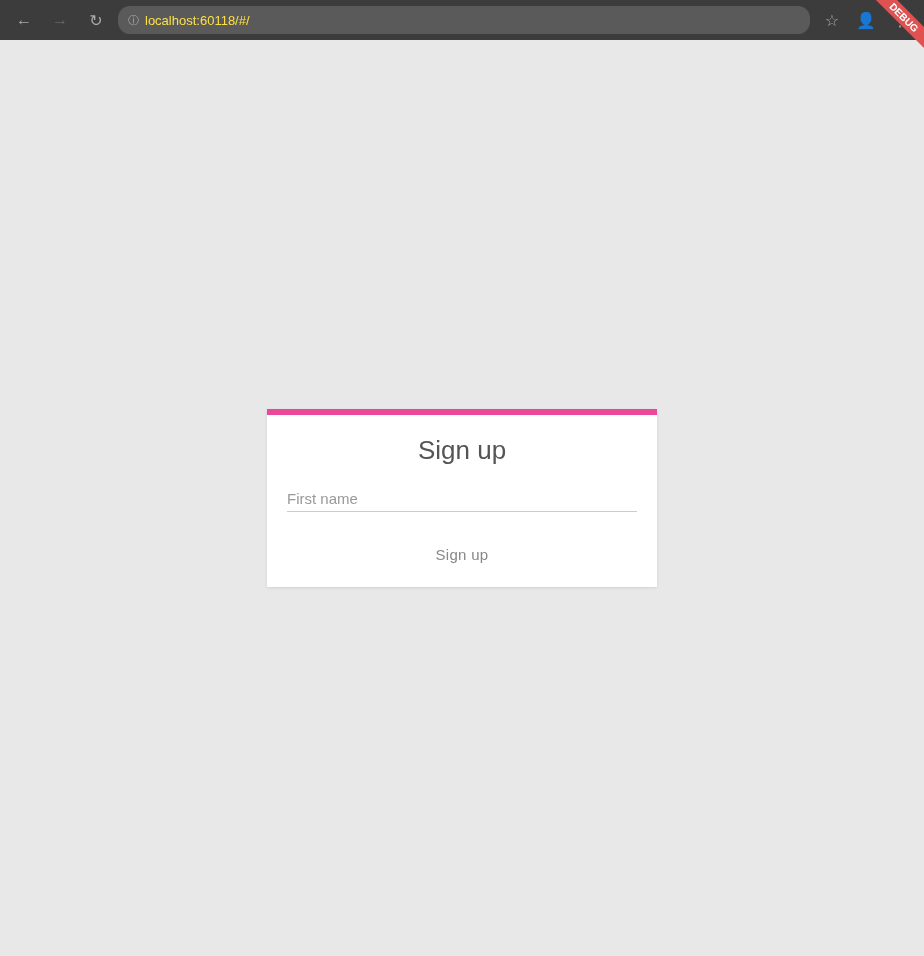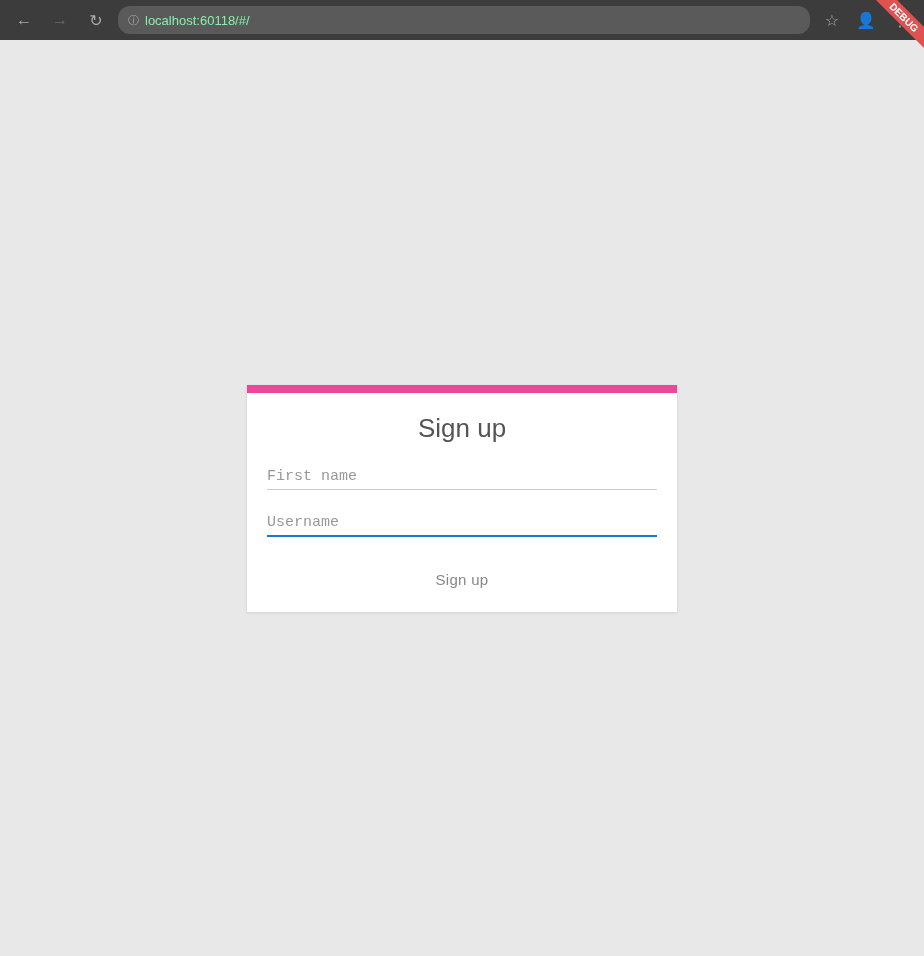--- a/index.html
+++ b/index.html
@@ -56,21 +56,21 @@
       padding: 0 10px;
       gap: 6px;
     }
 
     .lock-icon {
       color: #aaa;
       font-size: 11px;
     }
 
     .address-bar-text {
-      color: #86efac;
+      color: #fde047;
       font-size: 13px;
     }
 
     .browser-actions {
       display: flex;
       gap: 6px;
     }
 
     .browser-action-btn {
       width: 28px;
@@ -117,22 +117,22 @@
       flex: 1;
       background-color: #e8e8e8;
       display: flex;
       align-items: center;
       justify-content: center;
     }
 
     
     .signup-card {
       background: white;
-      width: 430px;
-      border-top: 8px solid #ec4899;
+      width: 390px;
+      border-top: 6px solid #ec4899;
       box-shadow: 0 1px 3px rgba(0,0,0,0.1);
     }
 
     .signup-title {
       text-align: center;
       font-size: 26px;
       font-weight: 400;
       color: #555;
       padding: 20px 20px 16px;
     }
@@ -148,21 +148,20 @@
 
     .form-field input {
       width: 100%;
       border: none;
       border-bottom: 1px solid #ccc;
       padding: 8px 0 4px 0;
       font-size: 15px;
       color: #ec4899;
       outline: none;
       background: transparent;
-      font-family: Liberation Mono, monospace;
     }
 
     .form-field input.focused {
       border-bottom: 2px solid #1976d2;
     }
 
     .form-field input::placeholder {
       color: #999;
     }
 
@@ -209,22 +208,19 @@
 <div class="page-content">
   <div class="signup-card">
     <h1 class="signup-title">Sign up</h1>
 
     <div class="form-fields">
       <div class="form-field">
         <input type="text" placeholder="First name" style="">
       </div>
 
 
-      <div class="form-field">
-        <input type="text" class="focused" placeholder="Username" style="">
-      </div>
     </div>
 
     <div class="signup-btn-container">
       <button class="signup-btn">Sign up</button>
     </div>
   </div>
 </div>
 
 </body></html>

